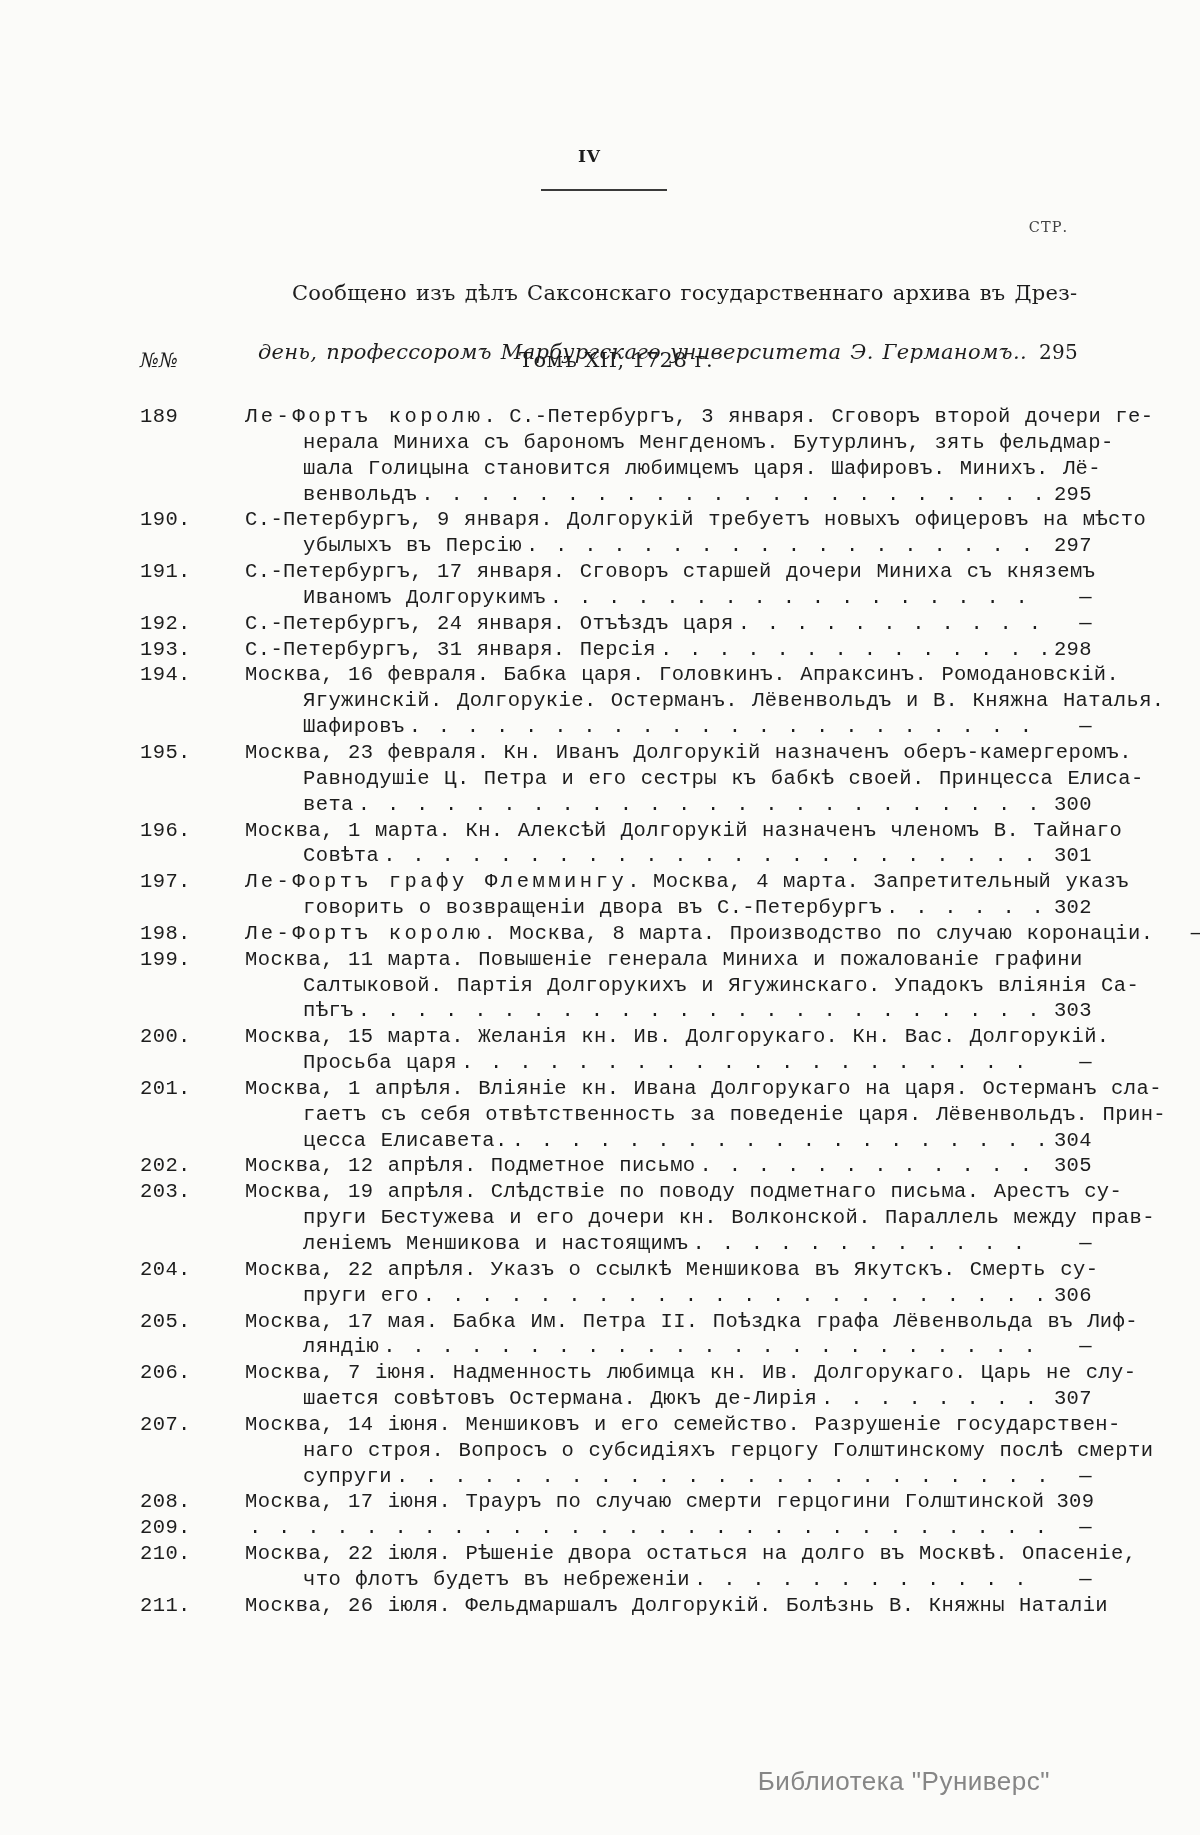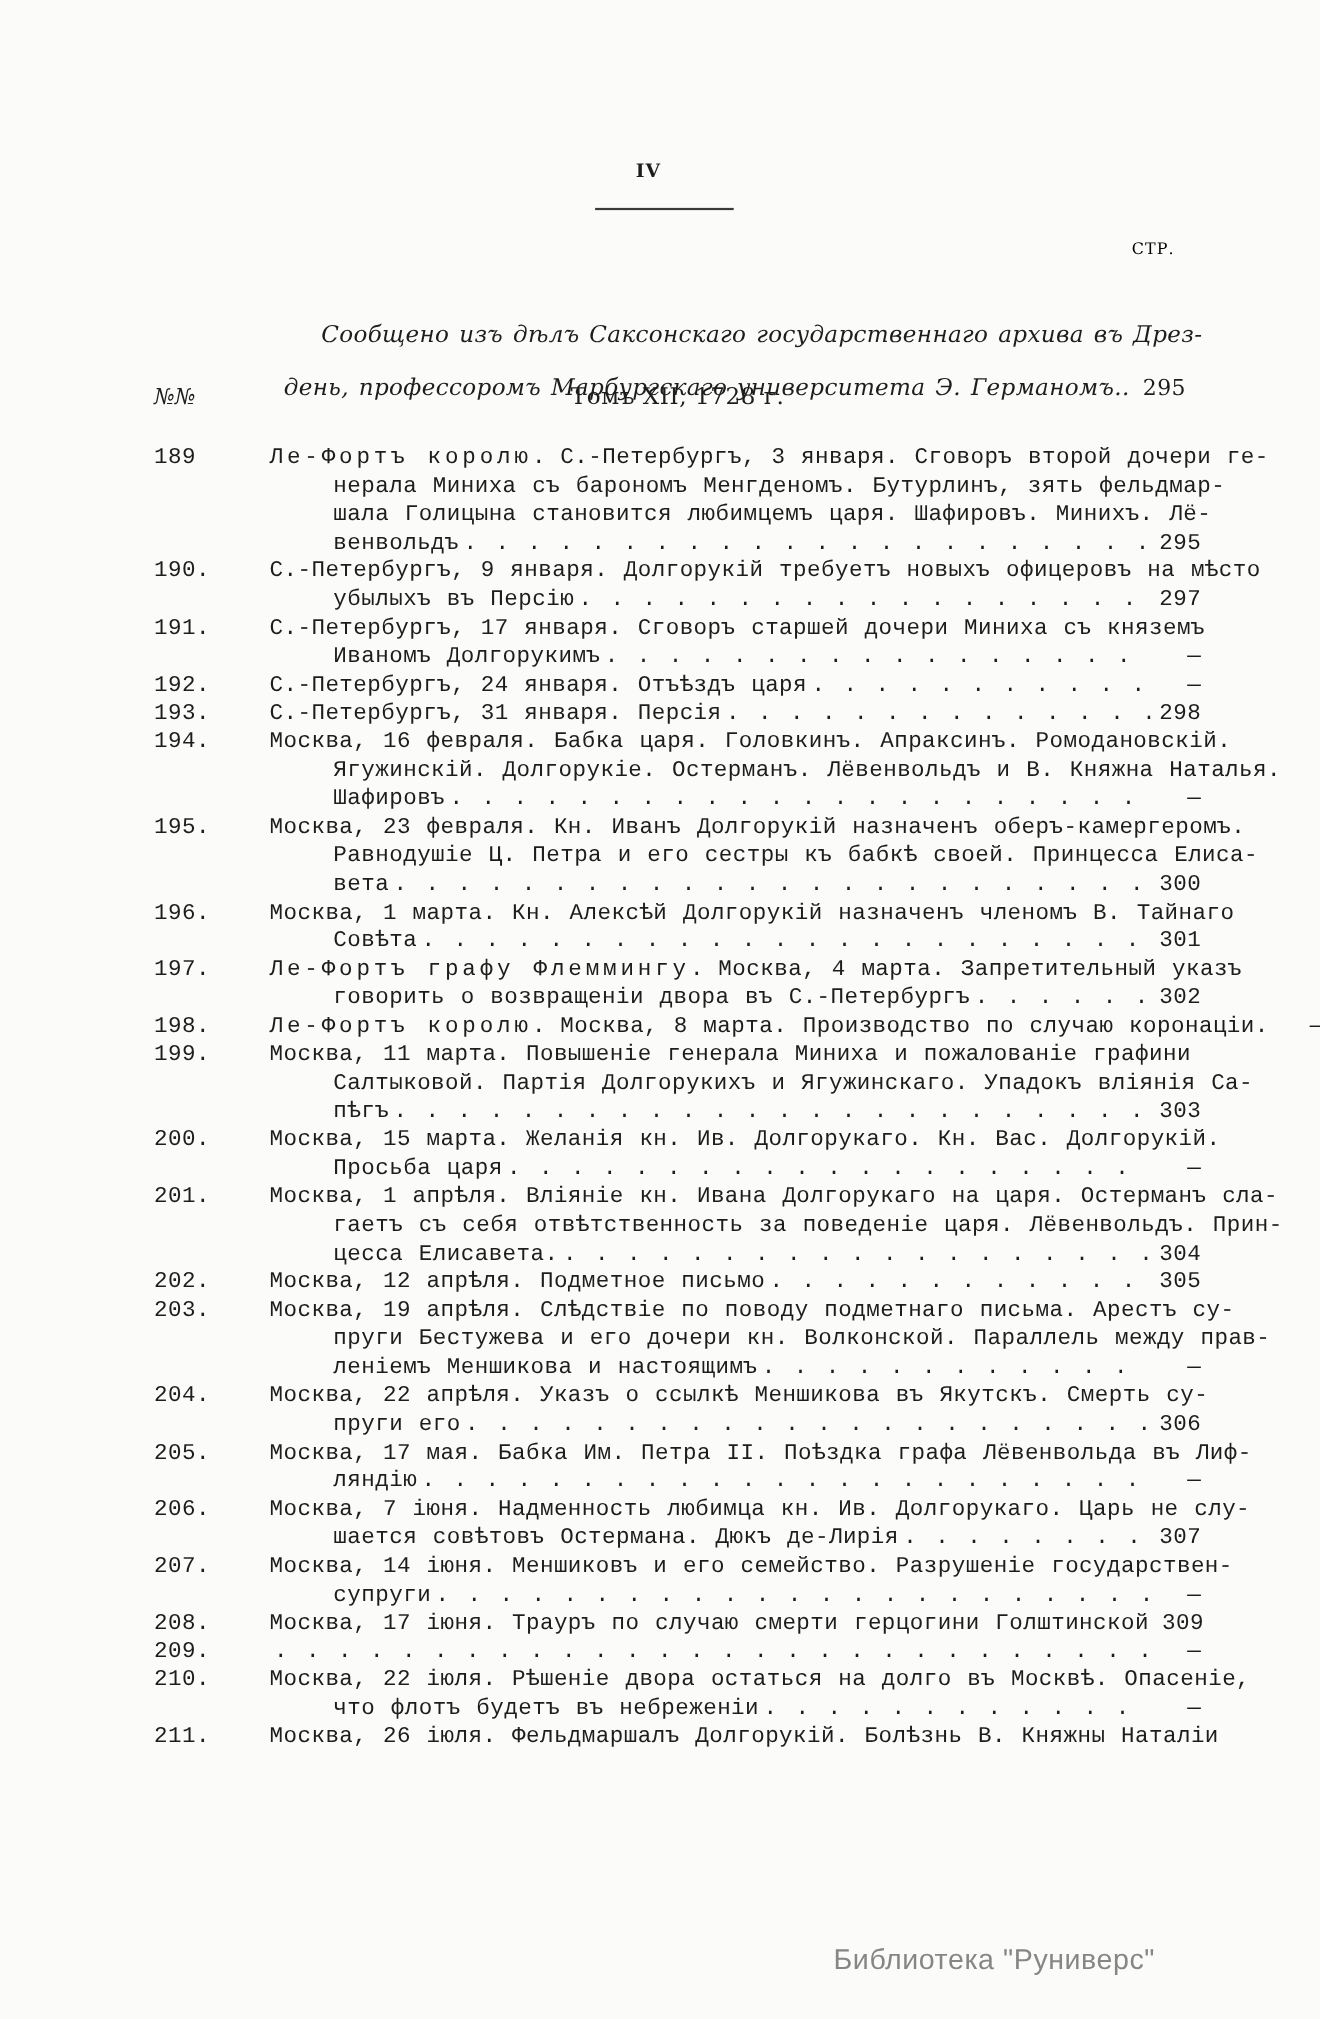--- a/index.html
+++ b/index.html
@@ -16,30 +16,30 @@
   .folio{
     position:absolute;top:146px;left:0;width:1179px;
     text-align:center;font-size:17px;font-weight:bold;letter-spacing:1px;
   }
   .folio-rule{
     position:absolute;top:189px;left:541px;width:126px;height:2px;
     background:#3a3a3a;
   }
   .str-label{
     position:absolute;top:219px;right:132px;
-    font-size:14.5px;letter-spacing:1px;color:#000000;
+    font-size:14.5px;letter-spacing:1px;color:#404040;
   }
   .doc-title{
     position:absolute;top:243px;left:120px;width:980px;
     text-align:center;font-size:22px;font-weight:bold;letter-spacing:0.3px;
     word-spacing:2px;
   }
   .subtitle1{
     position:absolute;top:281px;left:292px;
-    font-style:italic;font-size:21px;letter-spacing:0.3px;word-spacing:2px;margin-top:11px;
+    font-size:21px;letter-spacing:0.3px;word-spacing:2px;
   }
   .subtitle2{
     position:absolute;top:316px;left:258px;right:122px;
     font-style:italic;font-size:21px;letter-spacing:0.3px;word-spacing:2px;
     display:flex;align-items:center;margin-top:24px;
   }
   .subtitle2 .spacer{flex:1;}
   .subtitle2 .pg{font-style:normal;font-size:20px;}
 
   .toc-head{
@@ -307,20 +307,21 @@
             <span>шается совѣтовъ Остермана. Дюкъ де-Лирія</span>
             <span class="leader"></span>
             <span class="pg">307</span>
           </div>
         </div>
       </div>
       <div class="entry">
         <div class="num">207.</div>
         <div class="body">
           <div class="line"><span>Москва, 14 іюня. Меншиковъ и его семейство. Разрушеніе государствен-</span></div>
+          <div class="line cont"><span>наго строя. Вопросъ о субсидіяхъ герцогу Голштинскому послѣ смерти</span></div>
           <div class="line cont leadered">
             <span>супруги</span>
             <span class="leader"></span>
             <span class="pg">—</span>
           </div>
         </div>
       </div>
       <div class="entry">
         <div class="num">208.</div>
         <div class="body">

